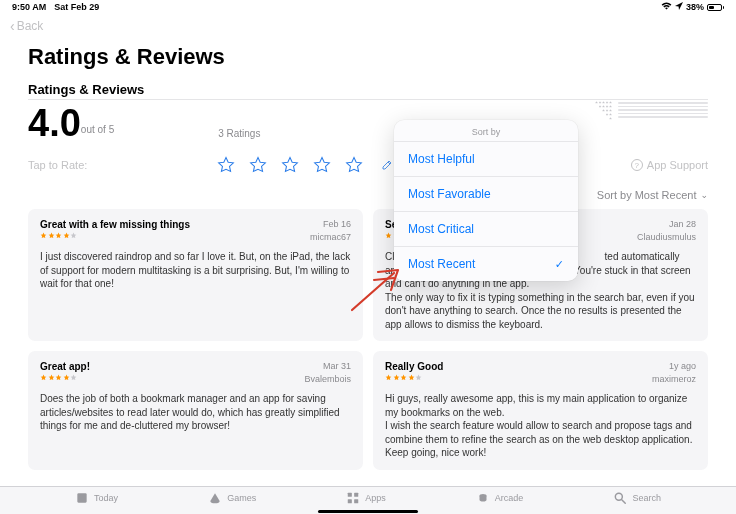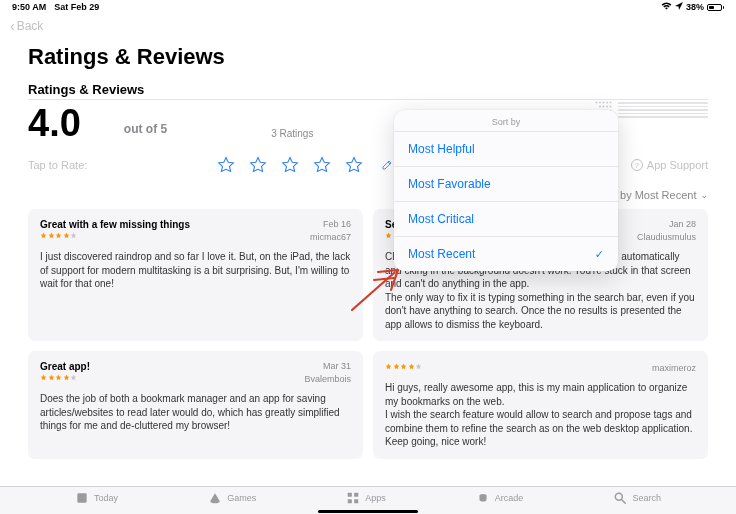--- a/index.html
+++ b/index.html
@@ -22,21 +22,21 @@
 
     .content { padding: 0 28px; }
     .page-title { font-size: 22px; font-weight: 700; margin: 6px 0 12px; }
 
     .section-head { display: flex; align-items: center; justify-content: space-between; border-bottom: 0.5px solid #e5e5e7; padding-bottom: 2px; }
     .section-title { font-size: 13px; font-weight: 700; }
 
     .summary-row { display: flex; align-items: flex-end; margin-top: 4px; gap: 20px; }
     .big-rating { display: flex; align-items: baseline; }
     .big-num { font-size: 38px; font-weight: 700; line-height: 1; }
-    .out-of { font-size: 12px; color: #8a8a8e; font-weight: 700; position: relative; top: -3px; margin-left: 43px; }
+    .out-of { font-size: 10px; color: #8a8a8e; font-weight: 400; position: relative; top: -3px; }
     .ratings-count { font-size: 10px; color: #8a8a8e; margin-left: 84px; position: relative; top: -3px; }
     .bars-widget { margin-left: auto; display: flex; gap: 6px; align-items: flex-start; position: relative; top: -22px; }
     .bars-stars { display: flex; flex-direction: column; gap: 1px; align-items: flex-end; }
     .bars-stars .row { display: flex; gap: 0.5px; }
     .mini-star { width: 3px; height: 3px; background: #c7c7cc; clip-path: polygon(50% 0%, 61% 35%, 98% 35%, 68% 57%, 79% 91%, 50% 70%, 21% 91%, 32% 57%, 2% 35%, 39% 35%); }
     .bars-lines { display: flex; flex-direction: column; gap: 2px; padding-top: 1px; }
     .bar { width: 90px; height: 1.5px; background: #e3e3e6; border-radius: 1px; }
 
     .rate-row { display: flex; align-items: center; margin-top: 14px; padding-bottom: 10px; }
     .tap-label { font-size: 11px; color: #c2c2c4; }
@@ -56,21 +56,21 @@
     .review-date { font-size: 9px; color: #8a8a8e; }
     .review-subhead { display: flex; justify-content: space-between; margin-top: 2px; }
     .review-stars { display: flex; gap: 0.5px; }
     .small-star { width: 7px; height: 7px; }
     .star-filled { fill: #ff9500; }
     .star-empty { fill: #c7c7cc; }
     .review-author { font-size: 9px; color: #8a8a8e; padding-left: 47px; }
     .review-body { font-size: 10px; color: #333; margin-top: 8px; line-height: 1.35; white-space: pre-wrap; }
 
     
-    .popup { position: absolute; top: 110px; left: 394px; width: 224px; background: #fbfbfd; border-radius: 10px; box-shadow: 0 6px 24px rgba(0,0,0,0.16), 0 0 0 0.5px rgba(0,0,0,0.05); z-index: 50; overflow: hidden; }
+    .popup { position: absolute; top: 120px; left: 394px; width: 184px; background: #fbfbfd; border-radius: 10px; box-shadow: 0 6px 24px rgba(0,0,0,0.16), 0 0 0 0.5px rgba(0,0,0,0.05); z-index: 50; overflow: hidden; }
     .popup-header { text-align: center; font-size: 9px; color: #9a9a9e; padding: 7px 0 4px; }
     .popup-item { padding: 10px 14px; font-size: 12px; color: #0a7aff; border-top: 0.5px solid #e6e6e9; display: flex; justify-content: space-between; align-items: flex-end; }
     .popup-item:first-of-type { border-top: none; }
     .check { color: #0a7aff; font-size: 11px; }
 
     
     .arrow-svg { position: absolute; top: 250px; left: 346px; width: 70px; height: 66px; z-index: 60; pointer-events: none; }
 
     
     .tab-bar { position: absolute; bottom: 0; left: 0; right: 0; height: 28px; background: #f6f6f8; border-top: 0.5px solid #d2d2d6; display: flex; justify-content: space-around; align-items: center; padding: 0 30px 6px; }
@@ -284,20 +284,24 @@
             <svg class="small-star star-svg" viewBox="0 0 24 24">
               <path class="star-empty" d="M12 2l2.9 6.3 6.9.8-5.1 4.7 1.4 6.8L12 17.8 5.9 20.6l1.4-6.8L2.2 9.1l6.9-.8z"></path>
             </svg>
           </span>
         <span class="review-author">Bvalembois</span>
       </div>
       <div class="review-body">Does the job of both a bookmark manager and an app for saving articles/websites to read later would do, which has greatly simplified things for me and de-cluttered my browser!</div>
     </div>
 
     <div class="review-card">
+      <div class="review-head">
+        <span class="review-title">Really Good</span>
+        <span class="review-date">1y ago</span>
+      </div>
       <div class="review-subhead">
         <span class="review-stars">
             <svg class="small-star star-svg" viewBox="0 0 24 24">
               <path class="star-filled" d="M12 2l2.9 6.3 6.9.8-5.1 4.7 1.4 6.8L12 17.8 5.9 20.6l1.4-6.8L2.2 9.1l6.9-.8z"></path>
             </svg>
             <svg class="small-star star-svg" viewBox="0 0 24 24">
               <path class="star-filled" d="M12 2l2.9 6.3 6.9.8-5.1 4.7 1.4 6.8L12 17.8 5.9 20.6l1.4-6.8L2.2 9.1l6.9-.8z"></path>
             </svg>
             <svg class="small-star star-svg" viewBox="0 0 24 24">
               <path class="star-filled" d="M12 2l2.9 6.3 6.9.8-5.1 4.7 1.4 6.8L12 17.8 5.9 20.6l1.4-6.8L2.2 9.1l6.9-.8z"></path>

